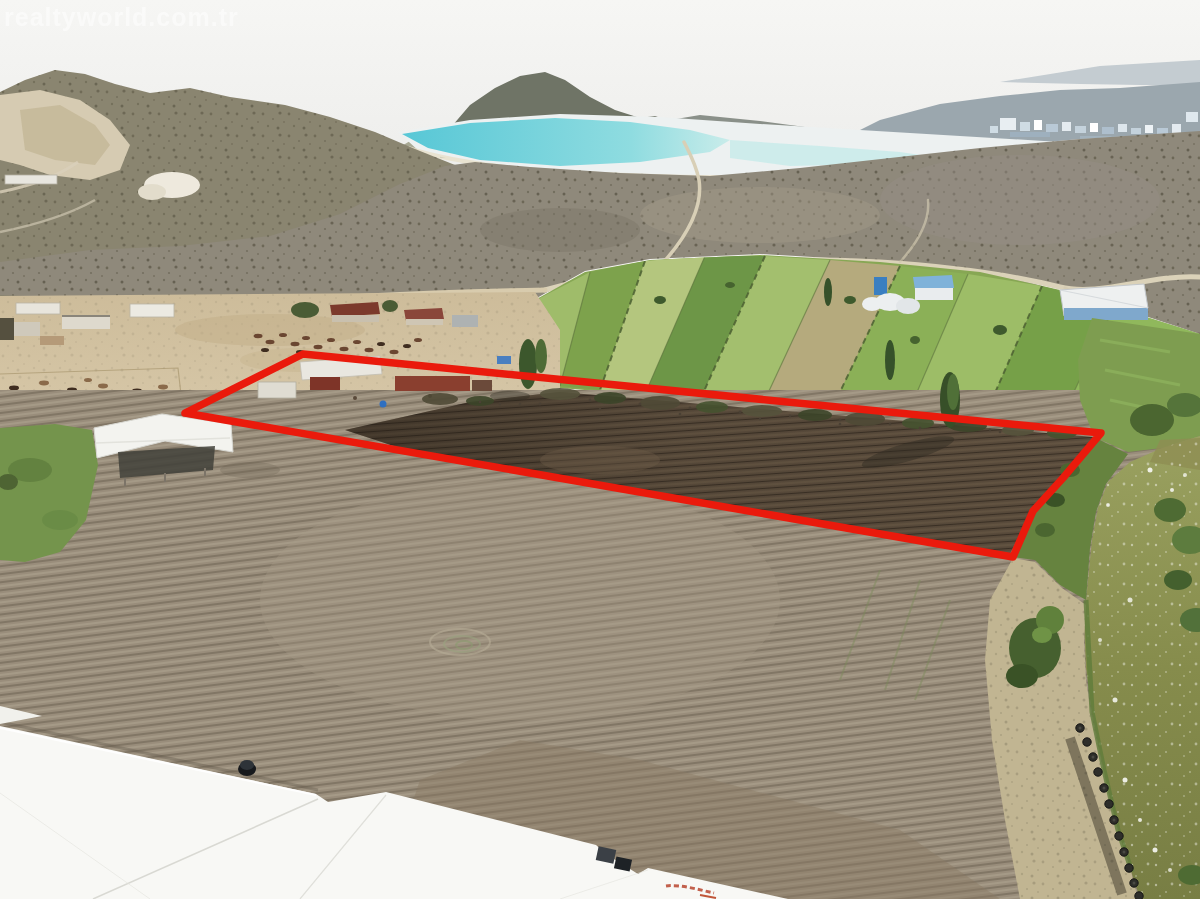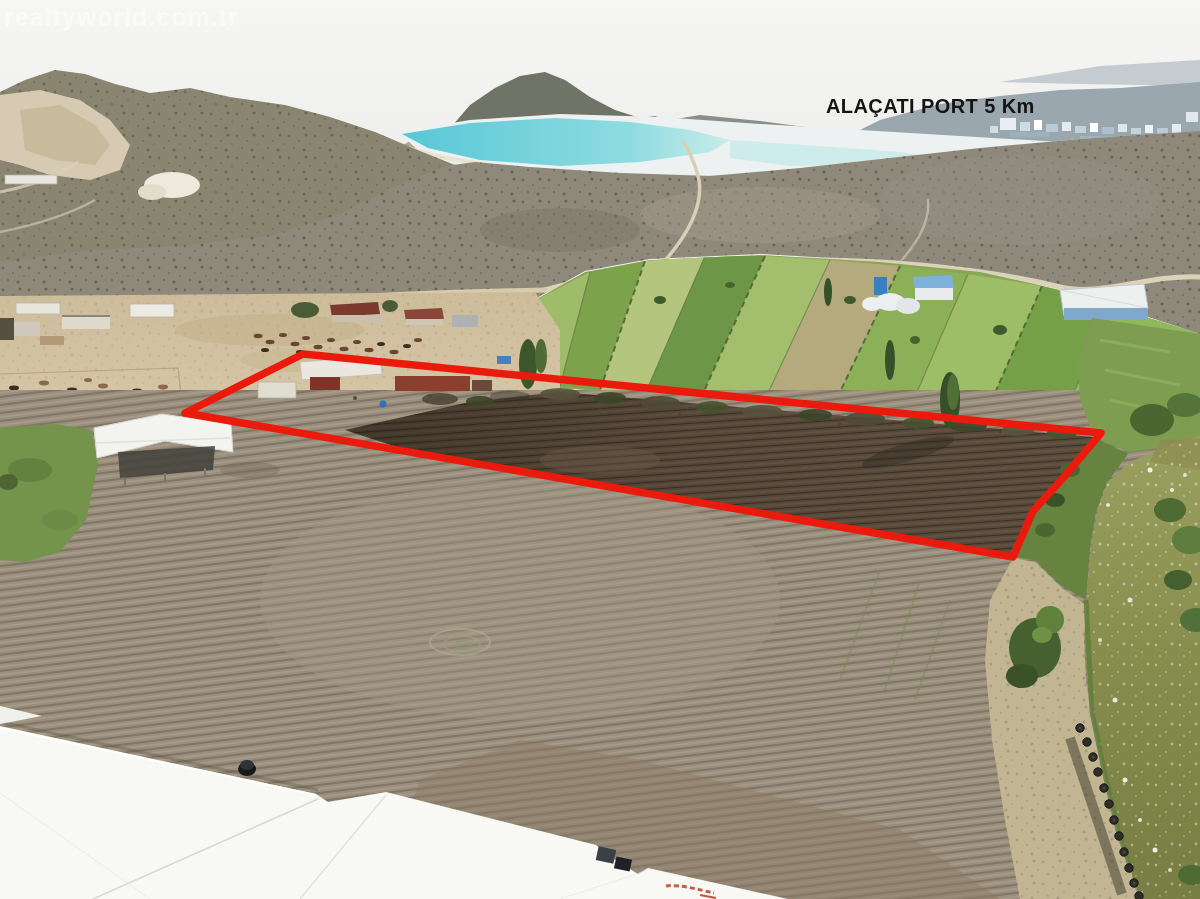--- a/index.html
+++ b/index.html
@@ -441,14 +441,13 @@
         <circle cx="760" cy="419" r="1.3"></circle>
         <circle cx="840" cy="424" r="1.3"></circle>
     <circle cx="920" cy="428" r="1.3"></circle>
         <circle cx="1000" cy="432" r="1.3"></circle>
   </g>
 
   <polygon points="185,413 303,354 1101,433 1063,478 1033,511 1013,557" fill="none" stroke="#ea1a0c" stroke-width="7.5" stroke-linejoin="round"></polygon>
 </svg>
 
 <div class="watermark">realtyworld.com.tr</div>
-<div class="port-label">ALAÇATI PORT 5 Km</div>
 </div>
 
 </body></html>

